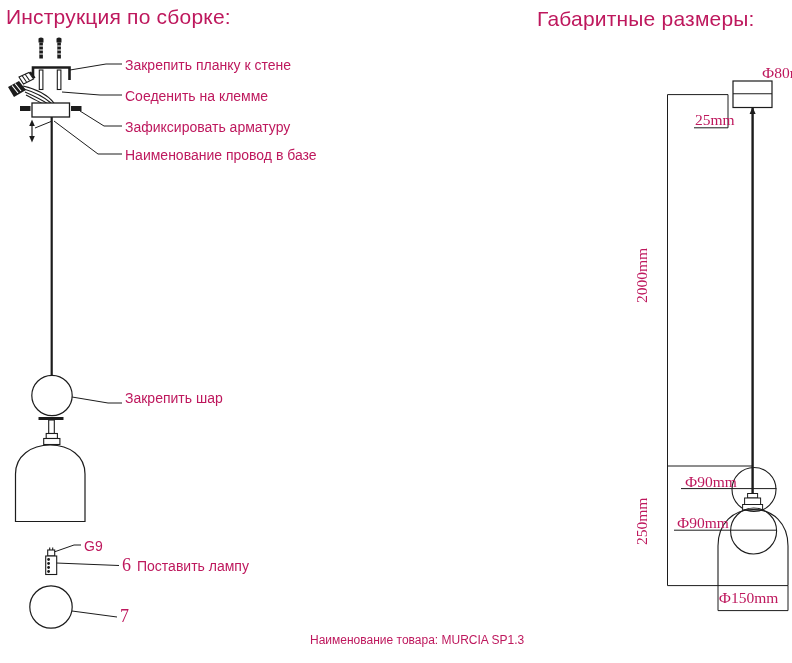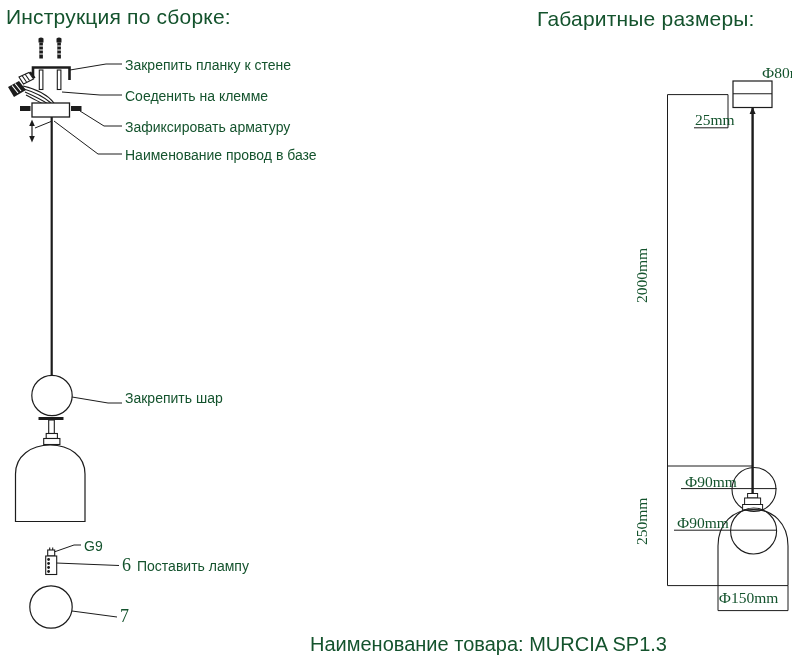--- a/index.html
+++ b/index.html
@@ -1,26 +1,26 @@
 <!DOCTYPE html>
 <html><head>
 <meta charset="utf-8">
 <style>
   html,body { margin:0; padding:0; background:#fff; }
   .page {
     position:relative; width:792px; height:663px; background:#ffffff;
-    font-family:"Liberation Sans", sans-serif; color:#14532d; overflow:hidden;
+    font-family:"Liberation Sans", sans-serif; color:#be185d; overflow:hidden;
   }
   .abs { position:absolute; white-space:nowrap; }
   .title { font-size:21px; letter-spacing:0.2px; }
   .step-label { font-size:14px; }
   .num { font-family:"Liberation Serif", serif; font-size:18px; }
   .dim { font-family:"Liberation Serif", serif; font-size:15.5px; }
   .dim-rot { transform:rotate(-90deg); transform-origin:left bottom; line-height:17px; }
-  .footer { font-size:20px; }
+  .footer { font-size:12px; }
   .step6line { display:flex; align-items:baseline; gap:6px; }
   svg { position:absolute; left:0; top:0; }
 </style>
 </head>
 <body>
 
 <div class="page">
 
   <svg width="792" height="663" viewBox="0 0 792 663">
 

